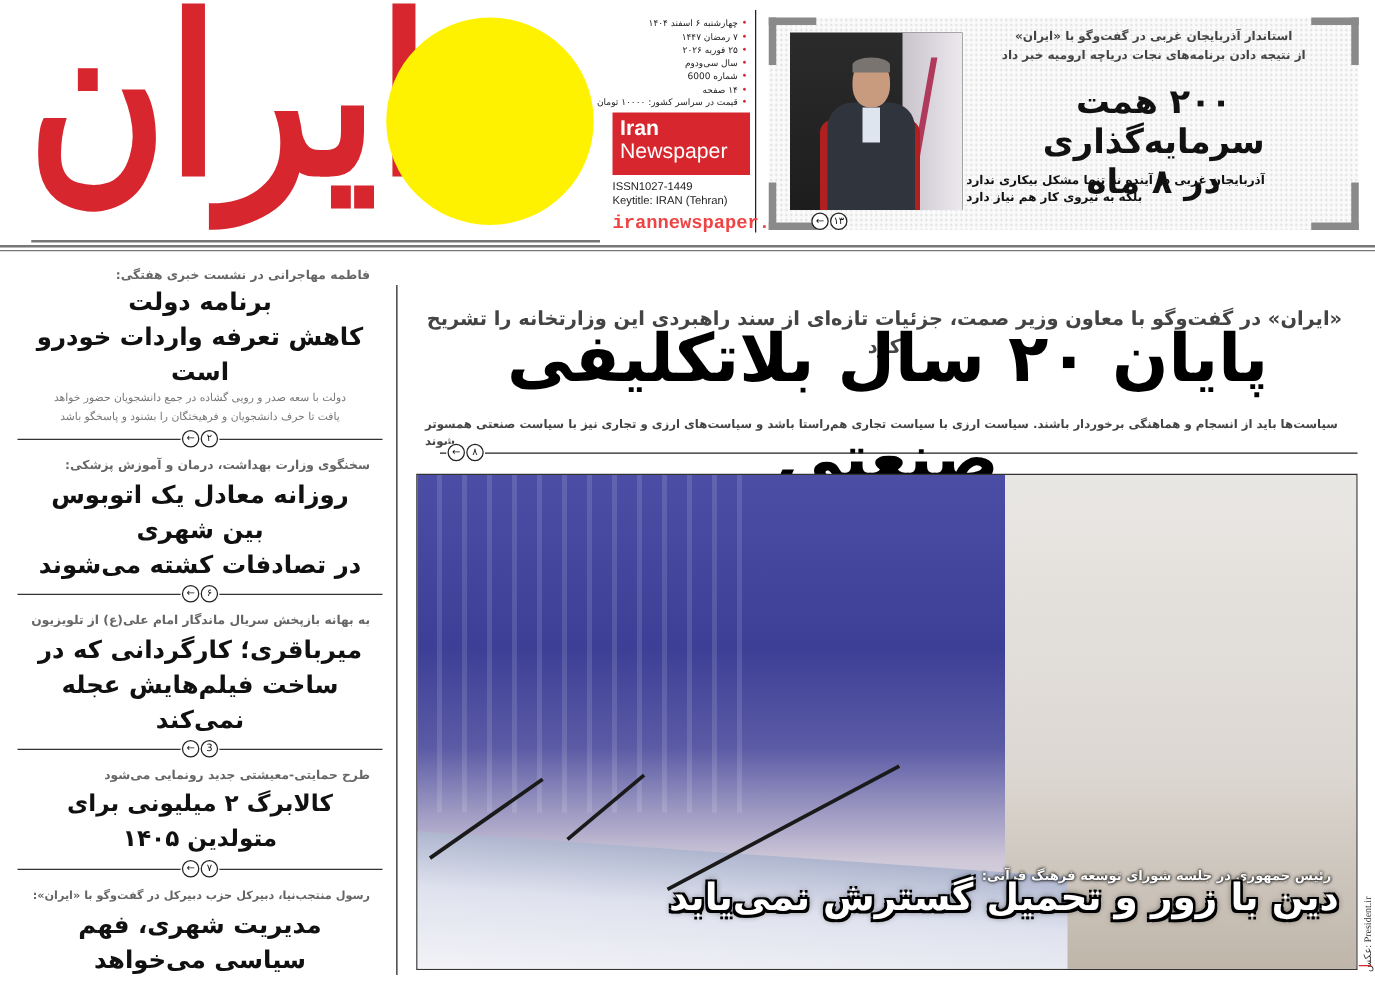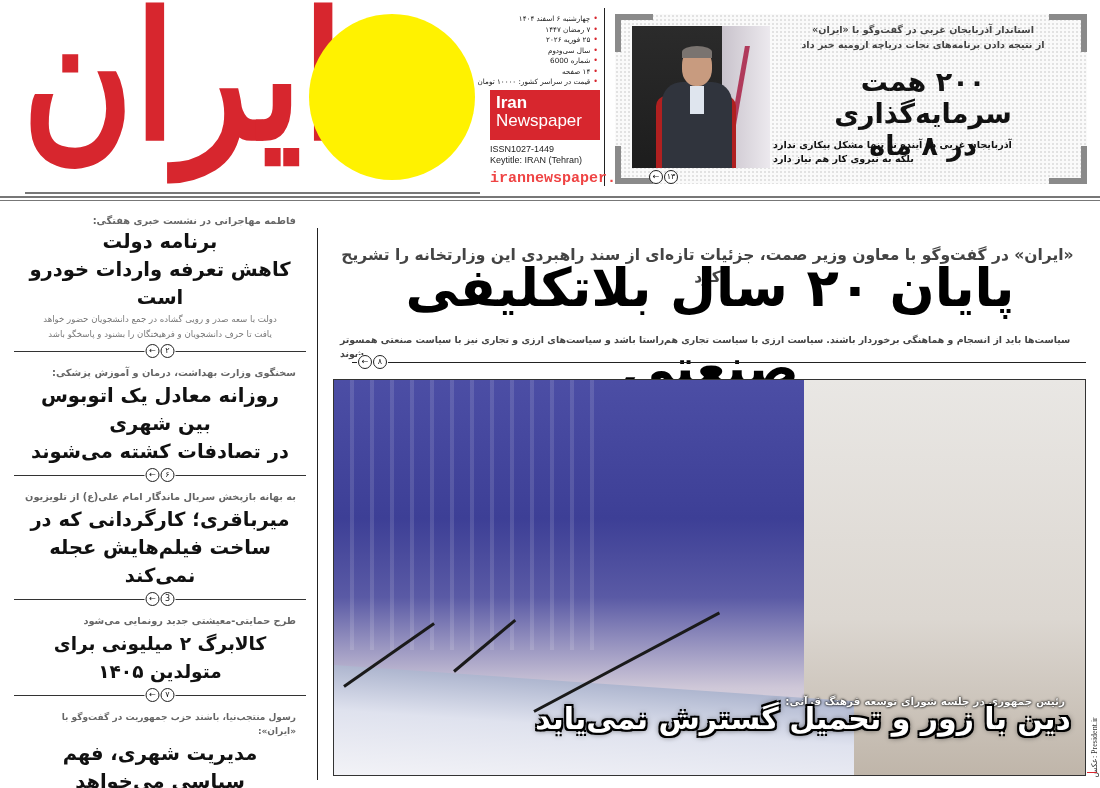--- a/index.html
+++ b/index.html
@@ -204,21 +204,21 @@
     </div>
     <div class="side-sep">
       <div class="page-ref">
         <span class="circ">۷</span>
         <span class="circ">←</span>
       </div>
     </div>
   </div>
 
   <div class="side-item" style="margin-top:8px">
-    <div class="side-kicker" style="font-size:9px">رسول منتجب‌نیا، باشند حزب جمهوریت در گفت‌وگو با «ایران»:</div>
+    <div class="side-kicker" style="font-size:9px">رسول منتجب‌نیا، دبیرکل حزب دبیرکل در گفت‌وگو با «ایران»:</div>
     <div class="side-title" style="margin-top:2px">
       <div>مدیریت شهری، فهم سیاسی می‌خواهد</div>
 
     </div>
 
   </div>
 </div>
 
 <div class="vrule"></div>
 

